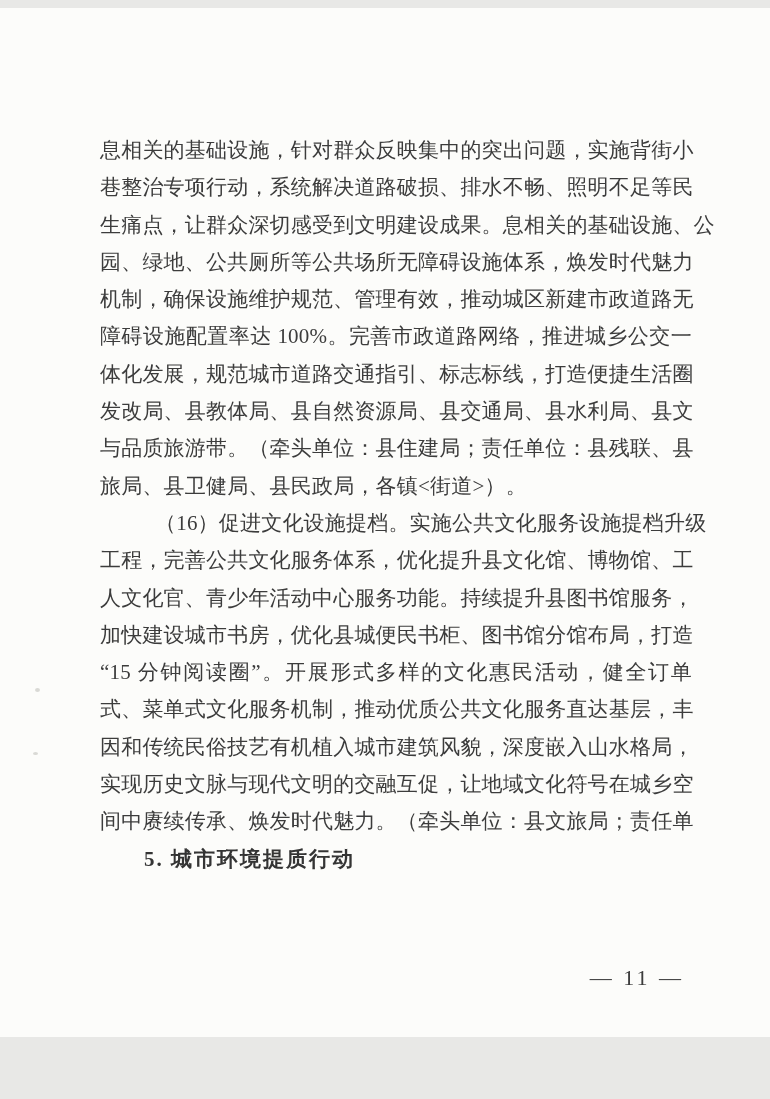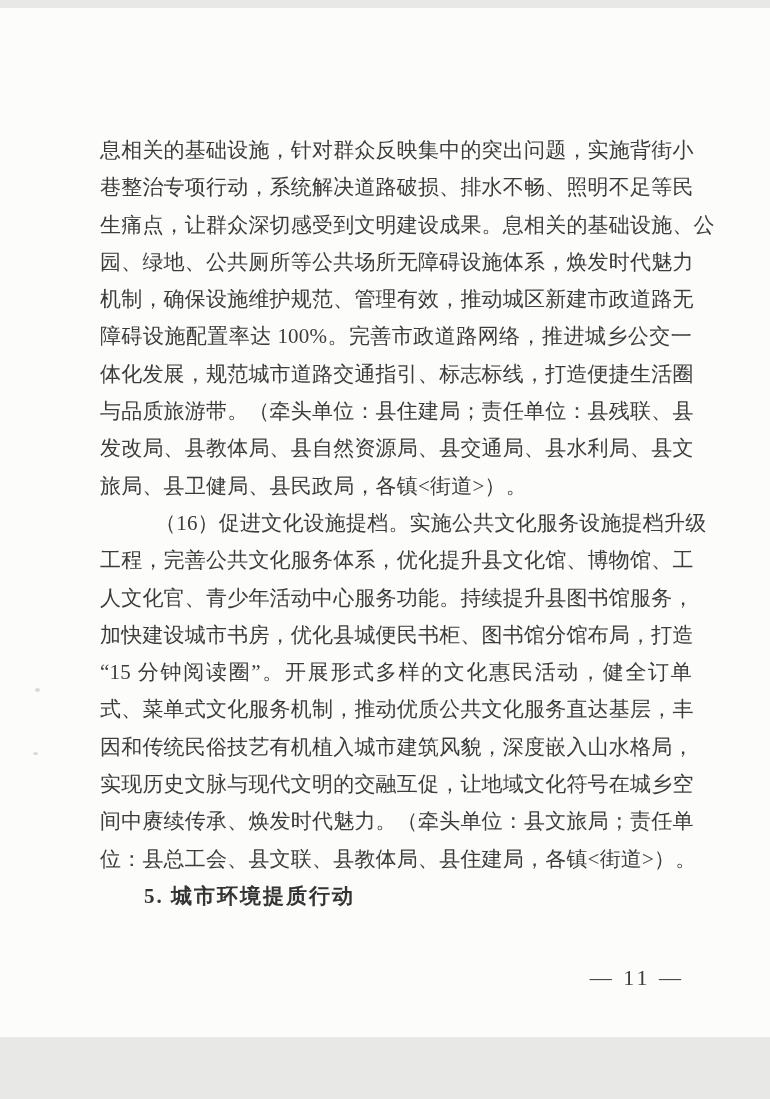--- a/index.html
+++ b/index.html
@@ -75,36 +75,35 @@
   <div class="text-block">
 
     <div>
       <div class="line">息相关的基础设施，针对群众反映集中的突出问题，实施背街小</div>
       <div class="line">巷整治专项行动，系统解决道路破损、排水不畅、照明不足等民</div>
       <div class="line">生痛点，让群众深切感受到文明建设成果。息相关的基础设施、公</div>
       <div class="line">园、绿地、公共厕所等公共场所无障碍设施体系，焕发时代魅力</div>
       <div class="line">机制，确保设施维护规范、管理有效，推动城区新建市政道路无</div>
       <div class="line">障碍设施配置率达 100%。完善市政道路网络，推进城乡公交一</div>
       <div class="line">体化发展，规范城市道路交通指引、标志标线，打造便捷生活圈</div>
+      <div class="line">发改局、县教体局、县自然资源局、县交通局、县水利局、县文</div>
       <div class="line">与品质旅游带。（牵头单位：县住建局；责任单位：县残联、县</div>
-      <div class="line">发改局、县教体局、县自然资源局、县交通局、县水利局、县文</div>
       <div class="line short">旅局、县卫健局、县民政局，各镇&lt;街道&gt;）。</div>
     </div>
 
     <div>
       <div class="line first-line">（16）促进文化设施提档。实施公共文化服务设施提档升级</div>
       <div class="line">工程，完善公共文化服务体系，优化提升县文化馆、博物馆、工</div>
       <div class="line">人文化官、青少年活动中心服务功能。持续提升县图书馆服务，</div>
       <div class="line">加快建设城市书房，优化县城便民书柜、图书馆分馆布局，打造</div>
       <div class="line">“15 分钟阅读圈”。开展形式多样的文化惠民活动，健全订单</div>
       <div class="line">式、菜单式文化服务机制，推动优质公共文化服务直达基层，丰</div>
       <div class="line">因和传统民俗技艺有机植入城市建筑风貌，深度嵌入山水格局，</div>
       <div class="line">实现历史文脉与现代文明的交融互促，让地域文化符号在城乡空</div>
       <div class="line">间中赓续传承、焕发时代魅力。（牵头单位：县文旅局；责任单</div>
-      <div class="line">位：县总工会、县文联、县教体局、县住建局，各镇&lt;街道&gt;）。</div>
     </div>
 
     <div class="line heading">5. 城市环境提质行动</div>
 
   </div>
 
   <div class="page-number">— 11 —</div>
 
   <div class="speck s1"></div>
   <div class="speck s2"></div>

